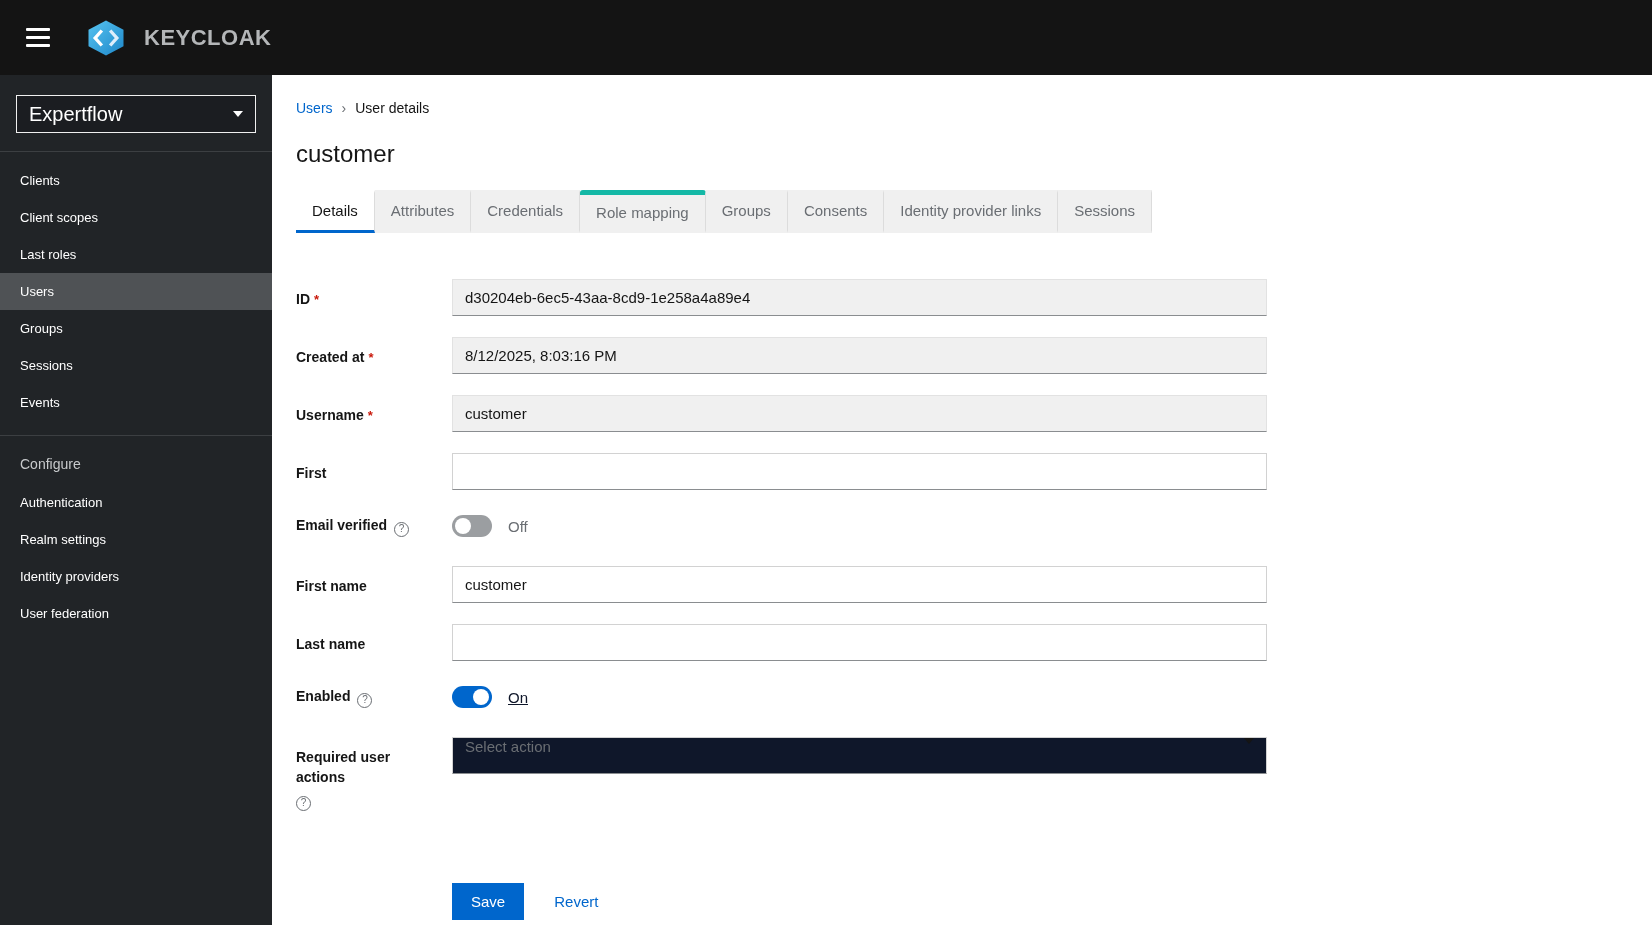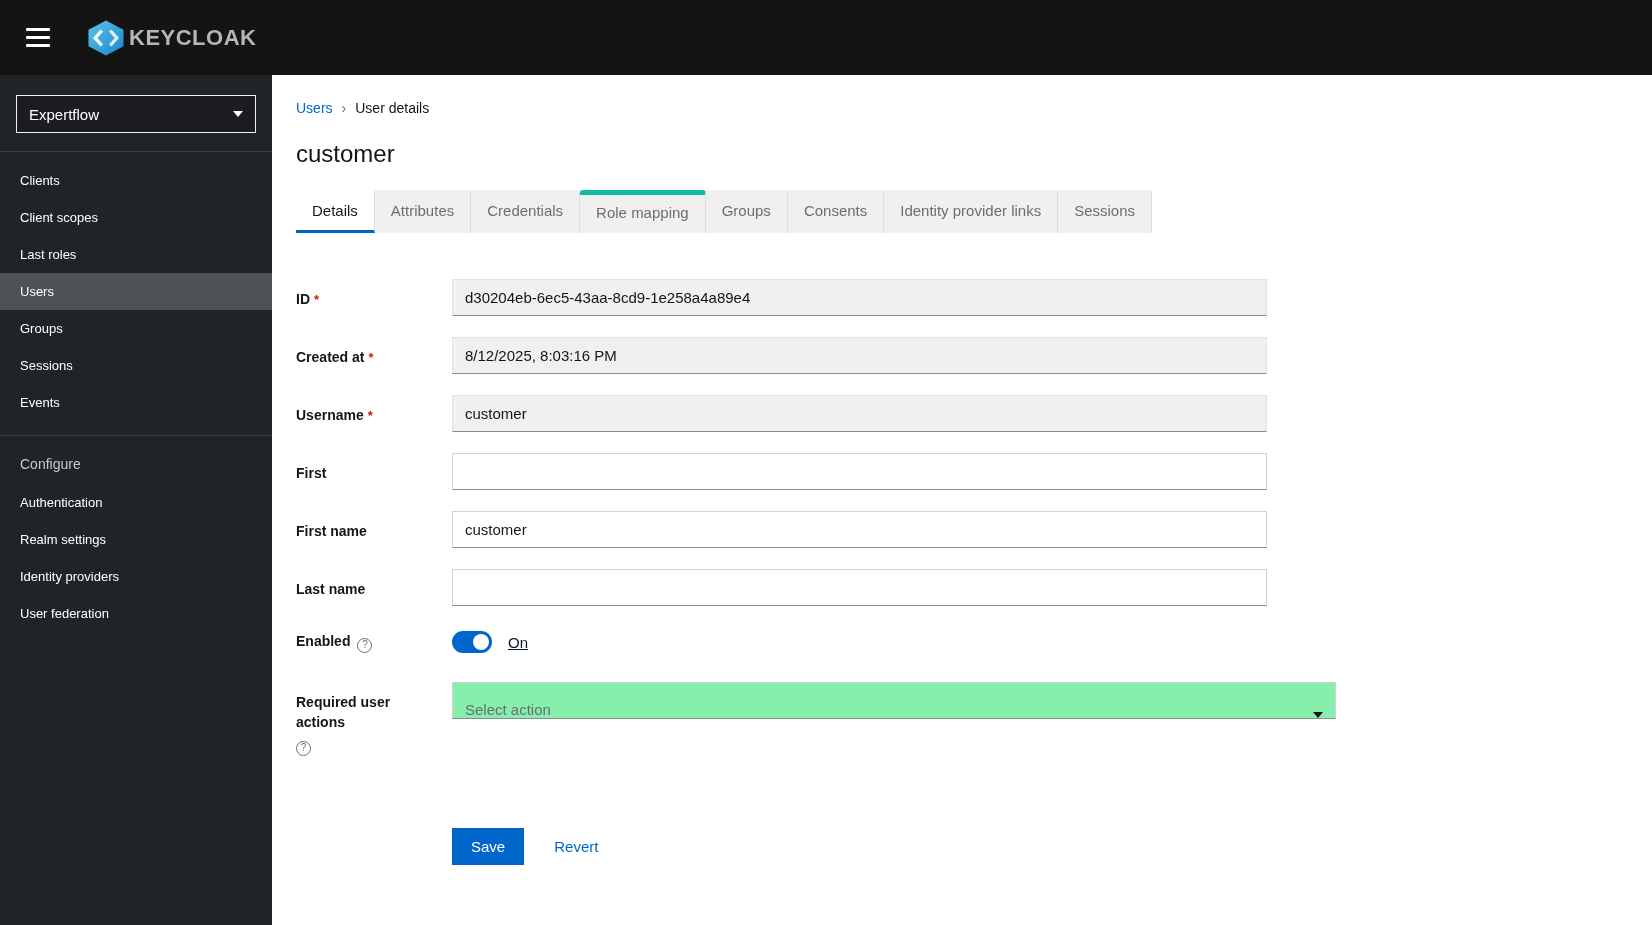--- a/index.html
+++ b/index.html
@@ -22,21 +22,21 @@
     background: none;
     border: none;
     display: flex;
     flex-direction: column;
     gap: 5px;
     cursor: pointer;
     padding: 10px;
     margin-right: 26px;
   }
   .hamburger span { display: block; width: 24px; height: 3px; background: #ffffff; border-radius: 1px; }
-  .brand { display: flex; align-items: center; gap: 3px; }
+  .brand { display: flex; align-items: center; gap: 18px; }
   .brand-text {
     color: #b4b6b8;
     font-size: 22px;
     font-weight: bold;
     letter-spacing: 0.5px;
   }
 
   
   .layout { display: flex; min-height: calc(100vh - 75px); }
 
@@ -49,21 +49,21 @@
     padding-bottom: 30px;
   }
   .realm-select {
     margin: 20px 16px 18px;
     border: 1px solid #f0f0f0;
     height: 38px;
     display: flex;
     align-items: center;
     justify-content: space-between;
     padding: 0 12px;
-    font-size: 15px;
+    font-size: 20px;
     cursor: pointer;
     background: #1b1d21;
   }
   .caret-down {
     width: 0; height: 0;
     border-left: 5px solid transparent;
     border-right: 5px solid transparent;
     border-top: 6px solid #ffffff;
   }
   .nav-section { border-top: 1px solid #3c3f42; padding: 10px 0 14px; }
@@ -175,32 +175,32 @@
     position: absolute;
     top: 3px; left: 3px;
   }
   .switch.on { background: #0066cc; }
   .switch.on .knob { left: auto; right: 3px; }
   .switch-state { margin-left: 16px; font-size: 15px; }
   .switch-state.off { color: #6a6e73; }
   .switch-state.on { color: #0f172a; text-decoration: underline; }
 
   .select-box {
-    width: 884px;
+    width: 815px;
     height: 37px;
     border: 1px solid #d2d2d2;
     border-bottom-color: #8a8d90;
     display: flex;
-    align-items: flex-end;
+    align-items: flex-start;
     justify-content: space-between;
     padding: 0 12px;
     font-size: 15px;
     color: #6a6e73;
     cursor: pointer;
-    background: #86efac;
+    background: #0f172a;
   }
   .select-caret {
     width: 0; height: 0;
     border-left: 5px solid transparent;
     border-right: 5px solid transparent;
     border-top: 6px solid #151515;
   }
 
   .actions-row { margin-top: 72px; padding-left: 156px; display: flex; align-items: center; }
   .btn-primary {
@@ -319,20 +319,29 @@
         <input class="pf-input readonly" readonly="" value="customer" style="">
       </div>
 
       <div class="form-row">
         <div class="form-label">
           <span>First</span>
         </div>
         <input class="pf-input" value="" style="">
       </div>
 
+      <div class="form-row toggle-row">
+        <div class="form-label">
+          <span>Email verified</span><span class="help-icon">?</span>
+        </div>
+        <div class="switch">
+            <span class="knob"></span>
+          </div>
+        <span class="switch-state off">Off</span>
+      </div>
 
       <div class="form-row">
         <div class="form-label">
           <span>First name</span>
         </div>
         <input class="pf-input" value="customer" style="">
       </div>
 
       <div class="form-row">
         <div class="form-label">

